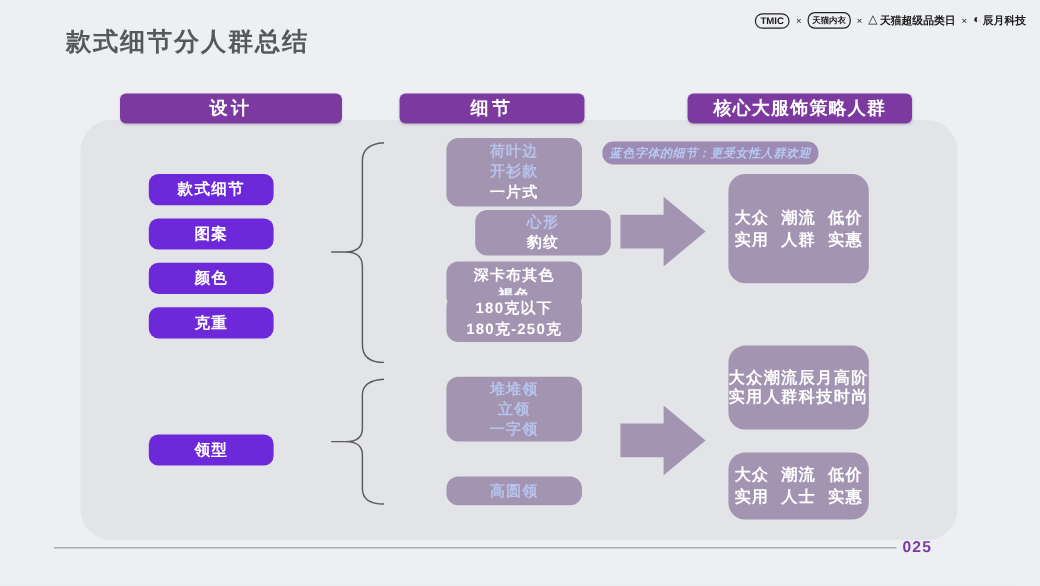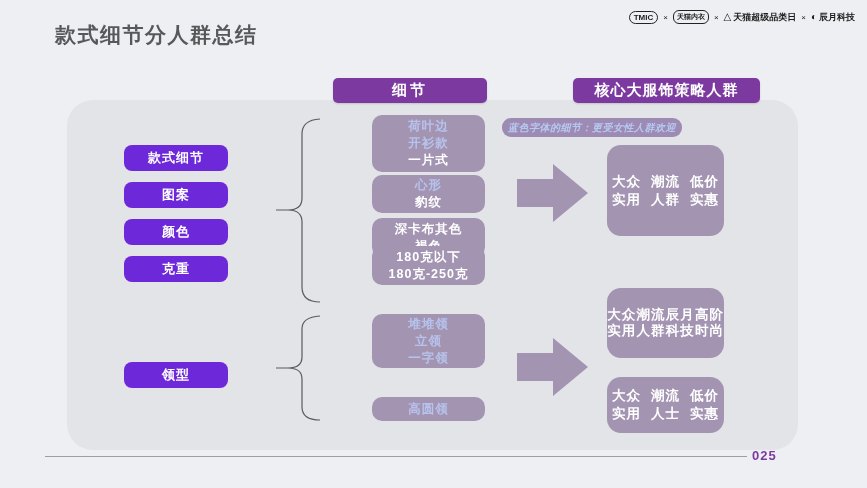--- a/index.html
+++ b/index.html
@@ -54,21 +54,21 @@
   .overlay { position:absolute; left:0; top:0; pointer-events:none; }
 
   .dbox {
     position:absolute; left:372px; width:113px;
     background:#a394b2; border-radius:10px;
     display:flex; flex-direction:column; align-items:center; justify-content:center;
     font-weight:bold; font-size:12.5px; line-height:17px; letter-spacing:1px;
     text-align:center;
   }
   #dbox-0 { top:115px; height:57px; }
-  #dbox-1 { top:175px; height:38px; }
+  #dbox-1 { top:175px; height:38px;margin-left:24px; }
   #dbox-2 { top:218px; height:39px; }
   #dbox-3 { top:246px; height:39px; }
   #dbox-4 { top:314px; height:54px; }
   #dbox-5 { top:397px; height:24px; }
   .line.blue  { color:#b7c3ec; }
   .line.white { color:#ffffff; }
 
   .annotation {
     position:absolute; left:502px; top:118px; width:180px; height:19px;
     background:#9d8bb4; border-radius:9px;
@@ -111,20 +111,21 @@
     </span>
     <span class="sep">×</span>
     <span class="logo-group">
       <span class="circ">◐</span>
       <span>辰月科技</span>
     </span>
   </div>
 
   <div class="panel"></div>
 
+  <div class="hdr" id="hdr-design">设计</div>
   <div class="hdr" id="hdr-detail">细节</div>
   <div class="hdr" id="hdr-audience">核心大服饰策略人群</div>
 
   <div class="pill" id="pill-0">款式细节</div>
   <div class="pill" id="pill-1">图案</div>
   <div class="pill" id="pill-2">颜色</div>
   <div class="pill" id="pill-4">领型</div>
   <div class="pill" id="pill-3">克重</div>
 
   <svg class="overlay" width="867" height="488" viewBox="0 0 867 488">

